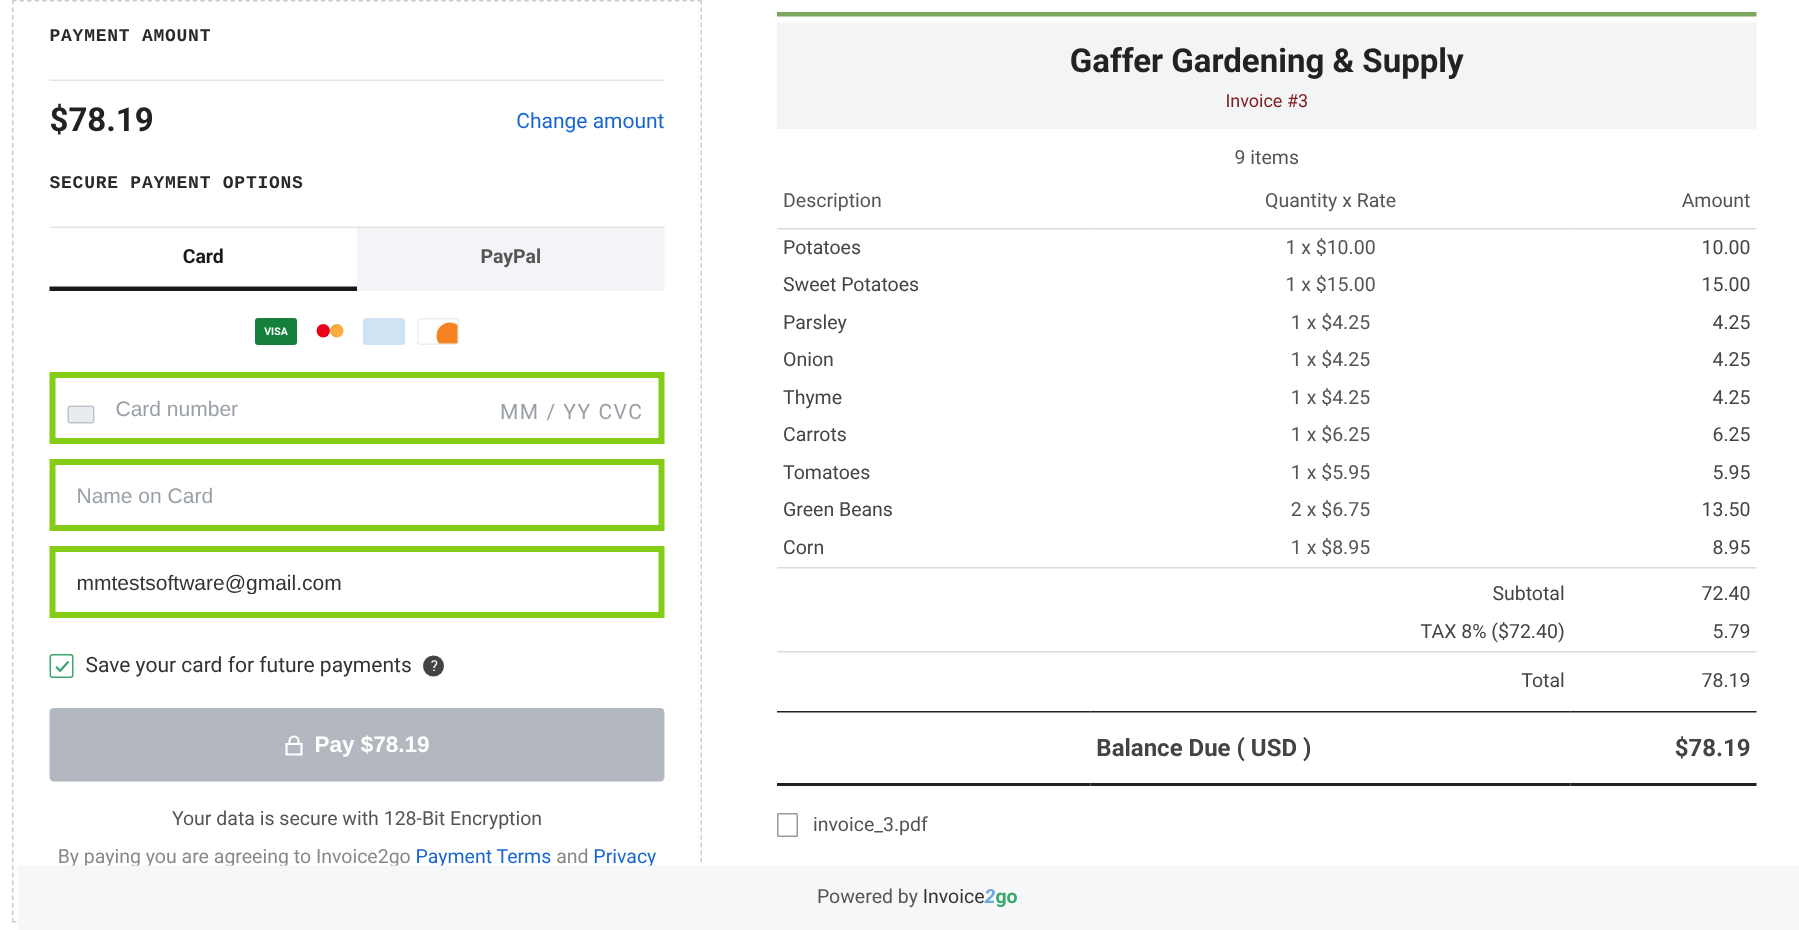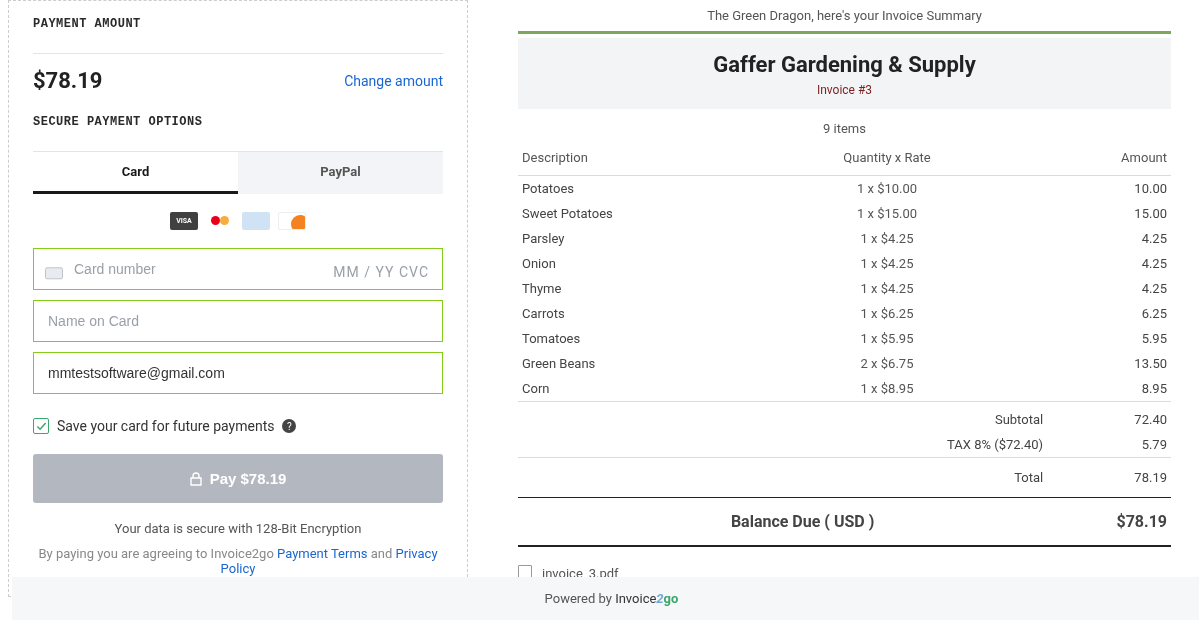--- a/index.html
+++ b/index.html
@@ -78,31 +78,31 @@
     justify-content: center;
     gap: 8px;
     margin: 10px 0 18px 0;
   }
   .brand {
     width: 28px; height: 18px;
     border-radius: 2px;
     display: flex; align-items: center; justify-content: center;
     font-size: 7px; font-weight: 700; color: #fff;
   }
-  .brand.visa { background:#404040; }
+  .brand.visa { background:#15803d; }
   .brand.mc   { background:#fff; position:relative; }
   .brand.mc::before, .brand.mc::after { content:""; position:absolute; width:9px; height:9px; border-radius:50%; top:4px; }
   .brand.mc::before { left:5px; background:#eb001b; }
   .brand.mc::after  { right:5px; background:#f79e1b; opacity:.85; }
   .brand.amex { background:#cfe3f5; color:#2e77bb; }
   .brand.disc { background:#fff; position:relative; overflow:hidden; border:1px solid #eee;}
   .brand.disc::after { content:""; position:absolute; right:-4px; bottom:-4px; width:18px; height:18px; border-radius:50%; background:#f58220;}
   .field {
     width: 100%;
-    border: 1px solid #84cc16;
+    border: 4px solid #84cc16;
     padding: 12px 14px;
     font-size: 14px;
     margin-bottom: 10px;
     color: #333;
     background:#fff;
   }
   .field::placeholder { color:#9aa0a8; }
   .card-field { position: relative; }
   .card-field input { padding-left: 40px; padding-right: 110px; }
   .card-field .ci {
@@ -215,21 +215,20 @@
       <span>Pay $78.19</span>
     </button>
 
     <div class="secure-note">Your data is secure with 128-Bit Encryption</div>
     <div class="terms-note">
       <span>By paying you are agreeing to Invoice2go </span><span class="lk">Payment Terms</span><span> and </span><span class="lk">Privacy Policy</span>
     </div>
   </div>
 
   <div class="invoice-panel">
-    <div class="summary-lead">The Green Dragon, here's your Invoice Summary</div>
     <div class="green-rule"></div>
     <div class="inv-head">
       <div class="inv-title">Gaffer Gardening &amp; Supply</div>
       <div class="inv-number">Invoice #3</div>
     </div>
     <div class="items-count">9 items</div>
 
     <table class="tbl">
       <thead>
         <tr>

